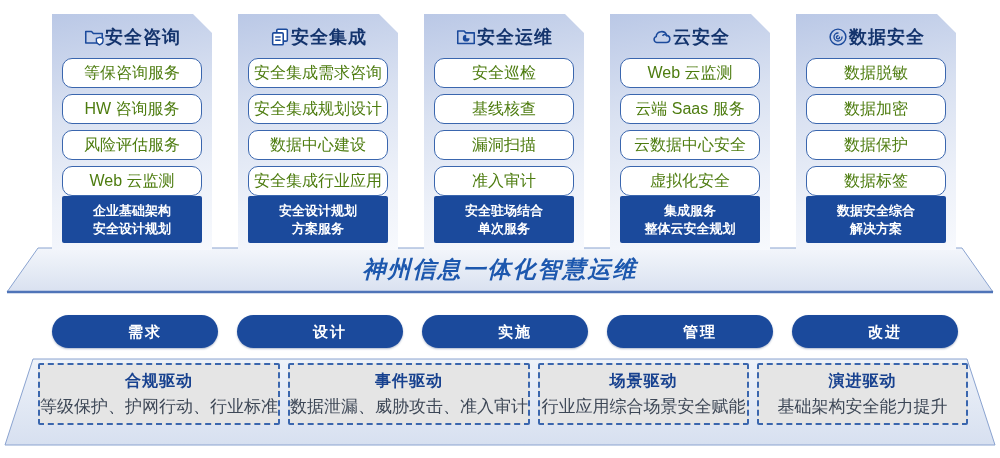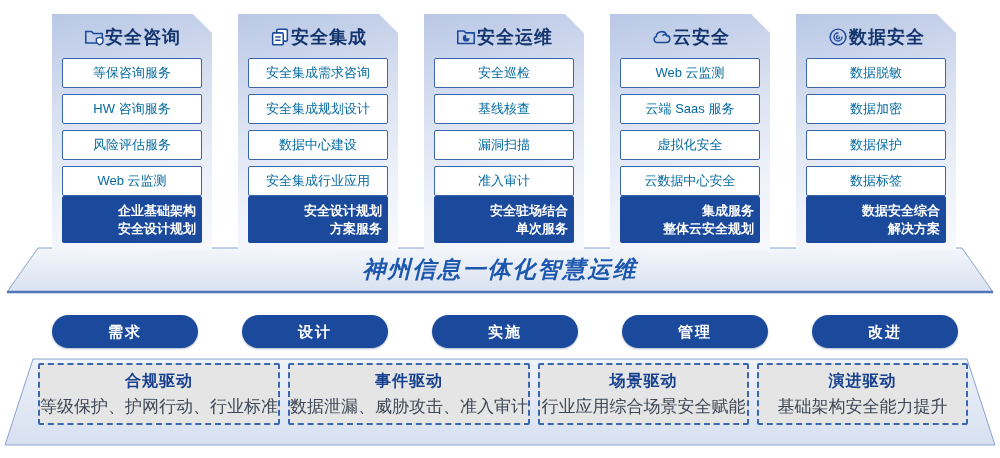--- a/index.html
+++ b/index.html
@@ -11,35 +11,35 @@
   .card{
     position:relative;width:160px;height:236px;box-sizing:border-box;
     background:linear-gradient(168deg,#bac8e6 0%,#d9e1f1 38%,#edf1f9 72%,#f7f9fd 100%);
     clip-path:polygon(0 0,141px 0,160px 19px,160px 236px,0 236px);
     display:flex;flex-direction:column;padding:11px 10px 8px;
   }
   .card-header{display:flex;align-items:center;justify-content:center;
     height:30px;margin-bottom:9px;color:#14346d;font-weight:bold;font-size:18px;letter-spacing:1px;}
   .card-header svg{flex:0 0 auto;}
   .card-items{display:flex;flex-direction:column;gap:6px;}
-  .card-item{background:#ffffff;border:1px solid #3a66ae;border-radius:2px;color:#0369a1;
-    font-size:13px;height:28px;line-height:28px;text-align:center;white-space:nowrap;overflow:hidden;}
+  .card-item{background:#ffffff;border:1px solid #3a66ae;border-radius:10px;color:#4d7c0f;
+    font-size:16px;height:28px;line-height:28px;text-align:center;white-space:nowrap;overflow:hidden;}
   .card-highlight{margin-top:auto;background:#1b4a9c;border-radius:2px;color:#ffffff;
-    font-weight:bold;font-size:13px;line-height:1.35;text-align:right;padding:6px 6px;}
+    font-weight:bold;font-size:13px;line-height:1.35;text-align:center;padding:6px 6px;}
 
   
   .platform-svg{position:absolute;left:0;pointer-events:none;}
   .banner-text{position:absolute;top:254px;left:0;width:100%;text-align:center;
     color:#1d58ae;font-size:23px;font-weight:bold;font-style:italic;letter-spacing:2px;}
 
   
   .pills{position:absolute;top:315px;left:52px;width:906px;display:flex;justify-content:space-between;}
   .pill{width:146px;height:33px;border-radius:17px;background:#1b4a9c;color:#ffffff;
     font-weight:bold;font-size:15px;line-height:33px;text-align:center;letter-spacing:2px;
-    box-shadow:0 1px 2px rgba(20,50,110,.35);}
+    box-shadow:0 1px 2px rgba(20,50,110,.35);padding-left:20px;}
 
   
   .drivers{position:absolute;top:363px;left:38px;width:930px;display:flex;gap:8px;}
   .driver{flex:1;height:62px;box-sizing:border-box;background:#e5e5e5;border:2px dashed #3a66ae;
     border-radius:2px;display:flex;flex-direction:column;align-items:center;justify-content:center;gap:3px;}
   .driver-title{color:#17418f;font-weight:bold;font-size:16px;letter-spacing:1px;}
   .driver-desc{color:#3d4756;font-size:17px;white-space:nowrap;}
 </style>
 </head>
 <body>
@@ -136,22 +136,22 @@
       <div class="card-header">
         <svg width="23" height="22" viewBox="0 0 24 24">
           <path d="M6.8 18 h10.4 a3.9 3.9 0 0 0 .5-7.76 A5.9 5.9 0 0 0 6.2 11.6 A3.3 3.3 0 0 0 6.8 18 z" fill="none" stroke="#1b4a9c" stroke-width="1.7" stroke-linejoin="round"></path>
           <path d="M13.2 10.8 a2.4 2.4 0 0 1 4.6.7" fill="none" stroke="#1b4a9c" stroke-width="1.5"></path>
         </svg>
         <span>云安全</span>
       </div>
       <div class="card-items">
         <div class="card-item">Web 云监测</div>
         <div class="card-item">云端 Saas 服务</div>
+        <div class="card-item">云数据中心安全</div>
         <div class="card-item">虚拟化安全</div>
-        <div class="card-item">云数据中心安全</div>
       </div>
       <div class="card-highlight">
         <span style="display:block">集成服务</span>
         <span style="display:block">整体云安全规划</span>
       </div>
     </div>
 
     <div class="card">
       <div class="card-header">
         <svg width="22" height="22" viewBox="0 0 24 24">

